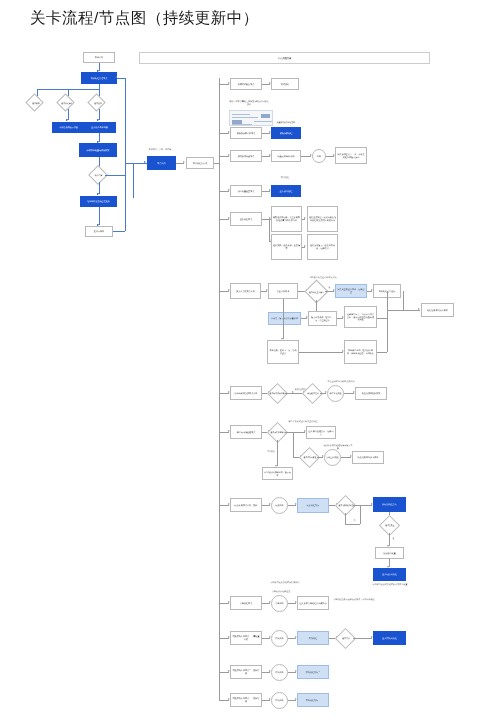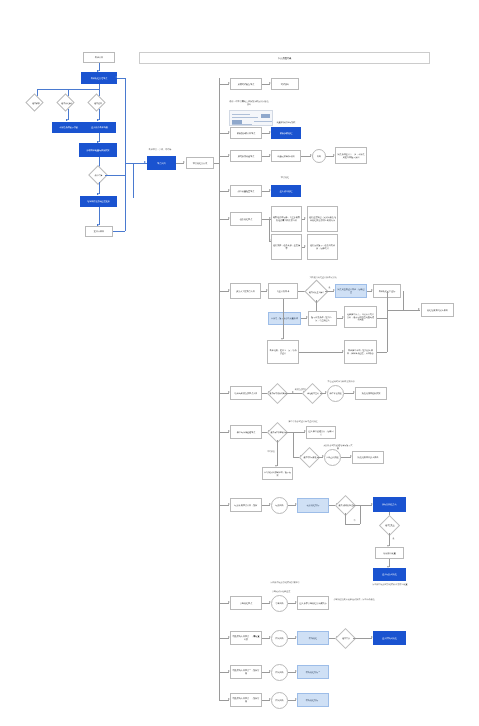--- a/index.html
+++ b/index.html
@@ -95,20 +95,21 @@
     overflow: hidden;
   }
   .thumb .tl { position: absolute; background: #aebfd8; height: .6px; }
   .thumb .tb { position: absolute; background: #8fa8cc; }
 </style>
 </head>
 <body>
 
 <div id="page">
 
+  <div class="title">关卡流程/节点图（持续更新中）</div>
 
   <div class="node box" style="left:83px; top:52px; width:32px; height:11px;">关卡入口</div>
   <div class="ln v blue" style="left:99px; top:63px; height:8px;"></div>
   <div class="arw down blue" style="left:97.4px; top:70px;"></div>
 
   <div class="node box-blue" style="left:81px; top:72px; width:36px; height:12px;">关卡流程总览节点</div>
 
   <div class="ln v blue" style="left:99px; top:84px; height:5px;"></div>
   <div class="ln h blue" style="left:37px; top:89px; width:62px;"></div>
   <div class="ln v blue" style="left:37px; top:89px; height:7px;"></div>

